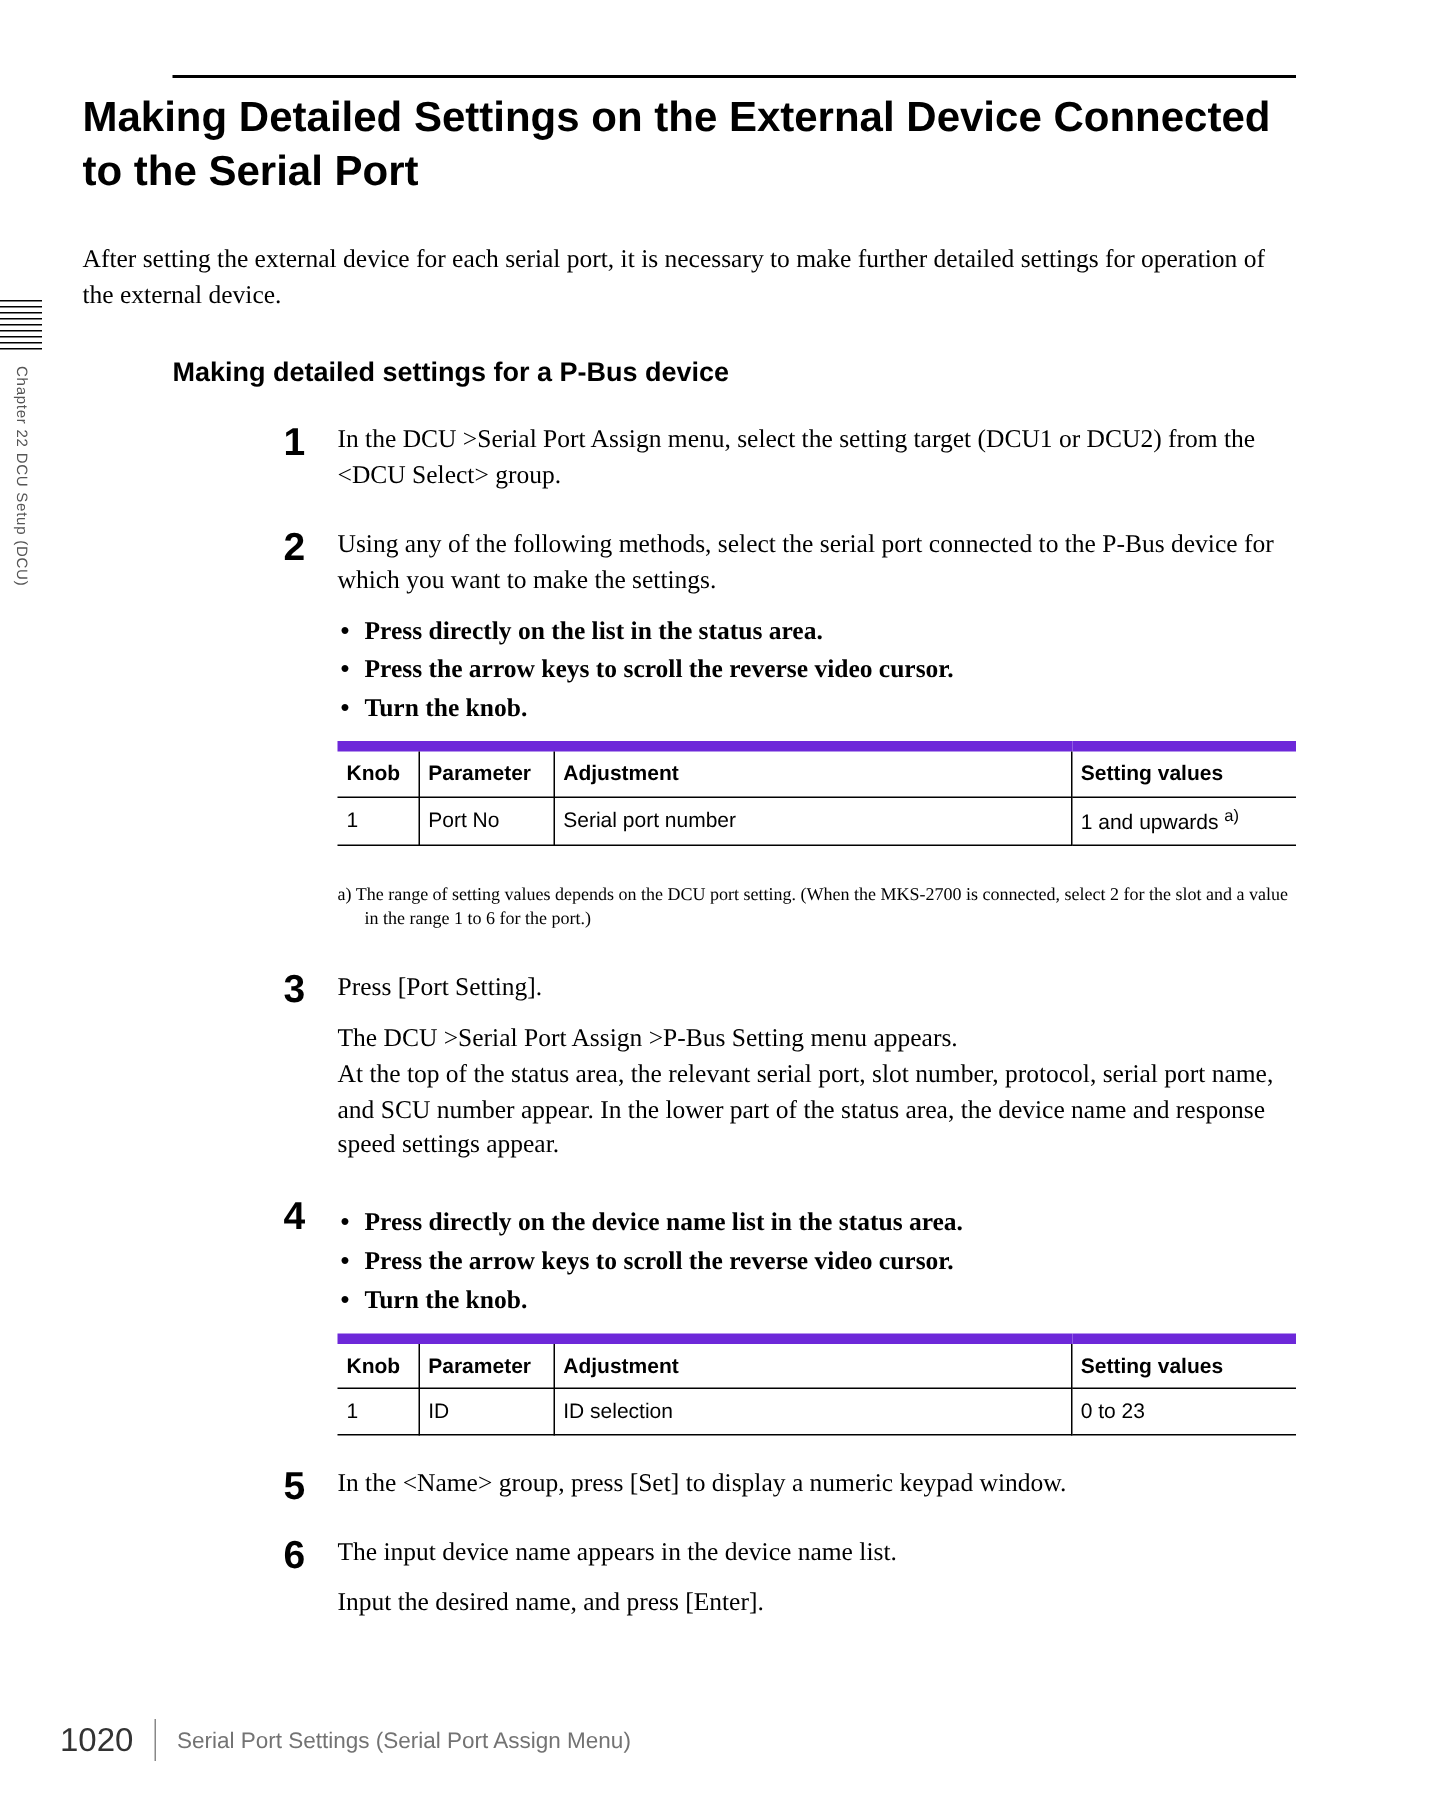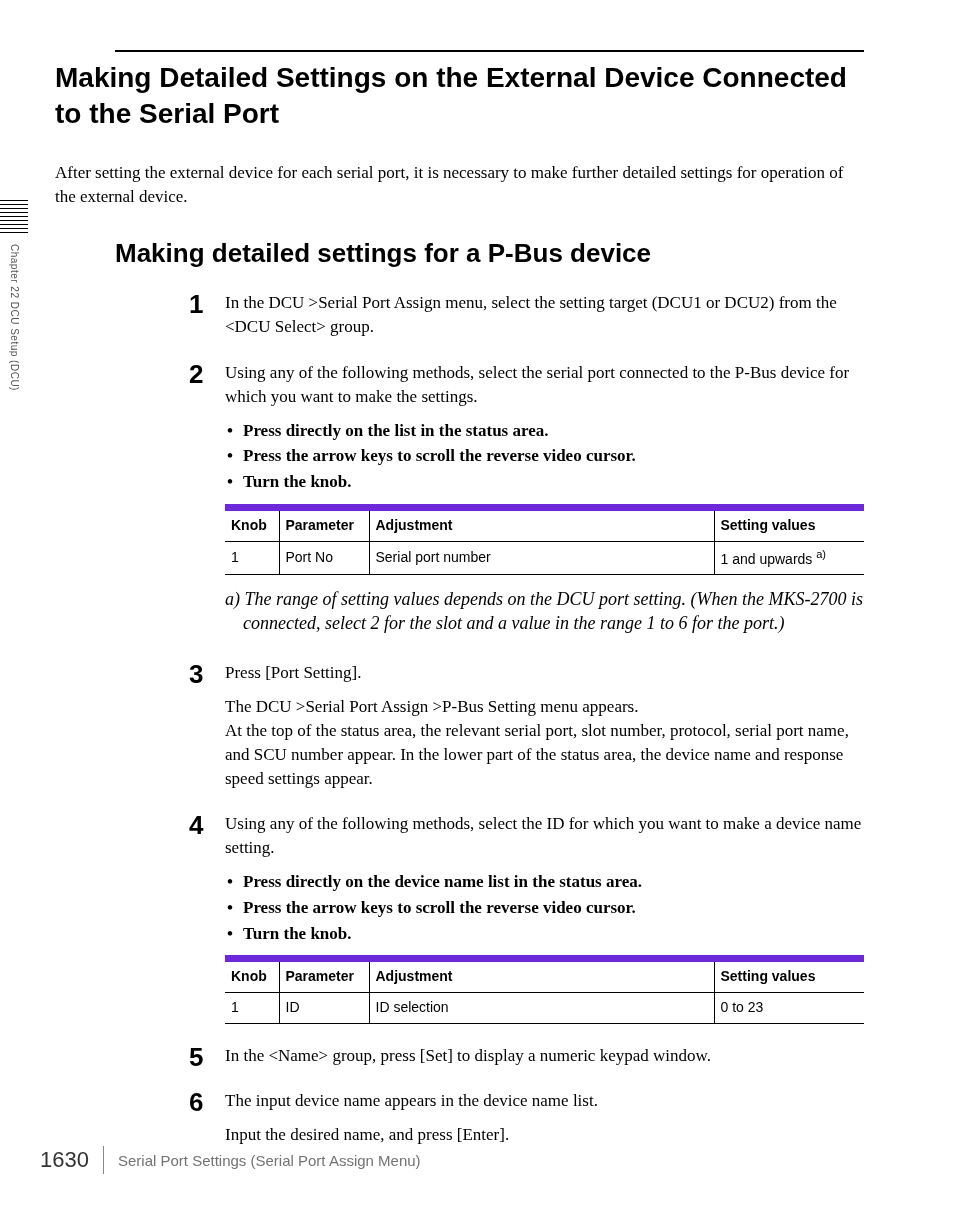--- a/index.html
+++ b/index.html
@@ -29,21 +29,21 @@
       margin-bottom: 28px;
     }
     .intro-text {
       font-size: 17px;
       line-height: 1.4;
       margin-bottom: 30px;
     }
     .section-heading {
       font-family: Arial, Helvetica, sans-serif;
       font-weight: bold;
-      font-size: 26px;
+      font-size: 18px;
       margin-left: 60px;
       margin-bottom: 22px;
     }
     .step {
       display: flex;
       align-items: flex-start;
       margin-left: 170px;
       margin-bottom: 12px;
     }
     .step-num {
@@ -113,27 +113,26 @@
     }
     .col-knob { width: 54px; }
     .col-param { width: 90px; }
     .col-adjust { width: auto; }
     .col-setting { width: 150px; }
     .superscript {
       vertical-align: super;
       font-size: 11px;
     }
     .footnote {
-      font-size: 18px;
+      font-size: 12px;
       line-height: 1.35;
-      margin-top: 12px;
+      margin-top: 24px;
       margin-bottom: 14px;
       padding-left: 18px;
       text-indent: -18px;
-      font-style: italic;
     }
     .sidebar-marker {
       position: absolute;
       left: 0;
       top: 200px;
       display: flex;
       flex-direction: column;
       align-items: center;
     }
     .sidebar-lines {
@@ -246,21 +245,20 @@
   <div class="step-body">
     <p class="step-para">Press [Port Setting].</p>
     <p>The DCU &gt;Serial Port Assign &gt;P-Bus Setting menu appears.</p>
     <p class="step-para">At the top of the status area, the relevant serial port, slot number, protocol, serial port name, and SCU number appear. In the lower part of the status area, the device name and response speed settings appear.</p>
   </div>
 </div>
 
 <div class="step">
   <div class="step-num">4</div>
   <div class="step-body">
-    <p class="step-para">Using any of the following methods, select the ID for which you want to make a device name setting.</p>
     <ul class="bullet-list">
       <li>Press directly on the device name list in the status area.</li>
       <li>Press the arrow keys to scroll the reverse video cursor.</li>
       <li>Turn the knob.</li>
     </ul>
     <table class="data-table">
       <thead>
         <tr>
           <th class="col-knob">Knob</th>
           <th class="col-param">Parameter</th>
@@ -289,16 +287,16 @@
 
 <div class="step">
   <div class="step-num">6</div>
   <div class="step-body">
     <p class="step-para">The input device name appears in the device name list.</p>
     <p class="step-para">Input the desired name, and press [Enter].</p>
   </div>
 </div>
 
 <div class="page-footer">
-  <span class="page-num">1630</span>
+  <span class="page-num">1020</span>
   <div class="footer-divider"></div>
   <span class="footer-text">Serial Port Settings (Serial Port Assign Menu)</span>
 </div>
 
 </body></html>

